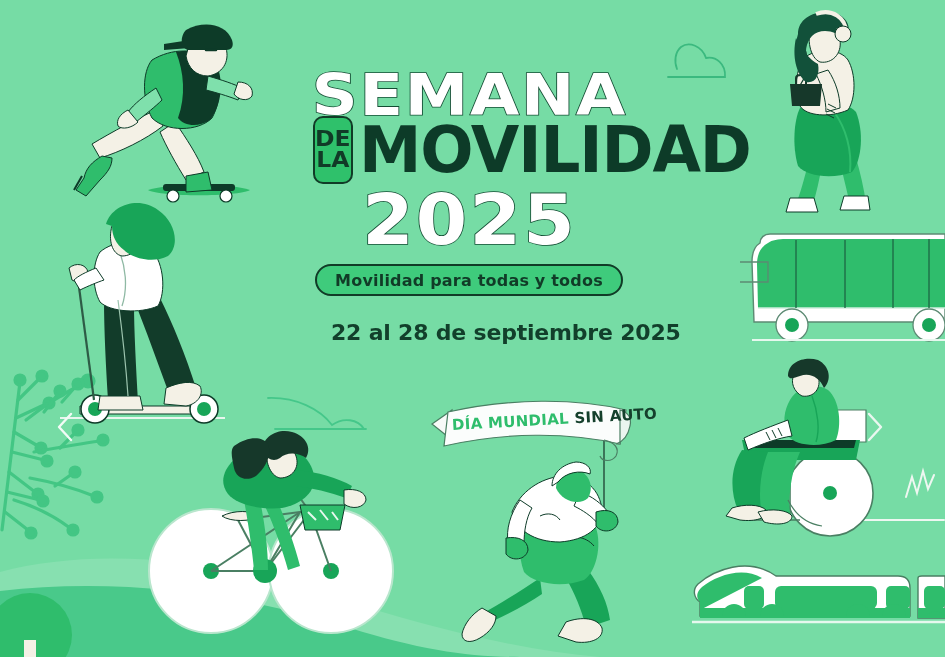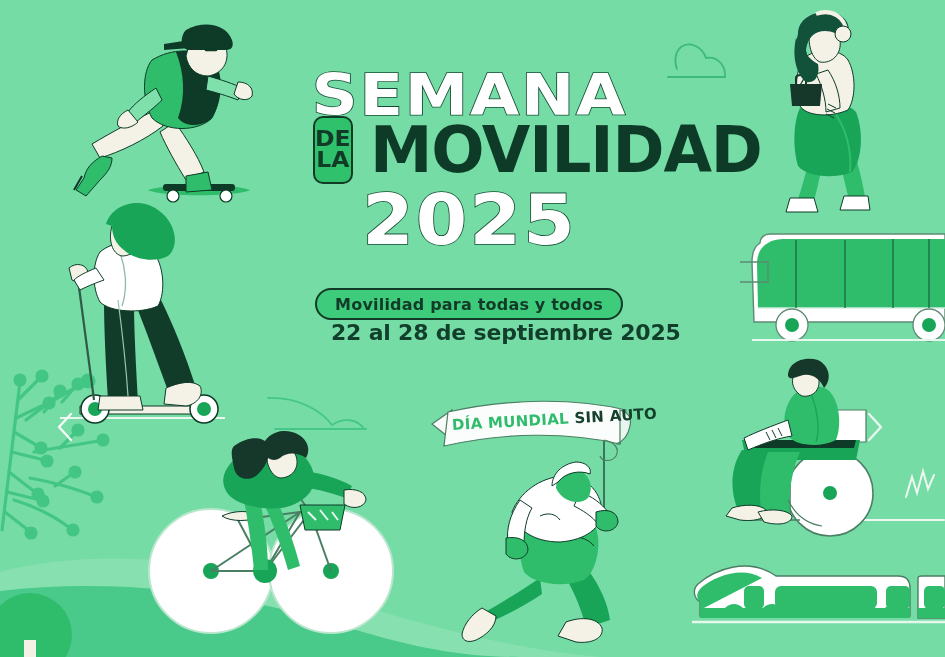--- a/index.html
+++ b/index.html
@@ -41,21 +41,21 @@
     transform: scaleX(1.18) scaleY(1.05);
     transform-origin: center top;
   }
 
   .row-mov {
     position: absolute;
     left: 313px; top: 116px;
     width: 315px;
     display: flex;
     align-items: center;
-    gap: 17px;
+    gap: 6px;
     text-align: center;
   }
   .badge-dela {
     flex: 0 0 auto;
     width: 40px; height: 68px;
     background: #2fc16b;
     border: 2.5px solid #113b27;
     border-radius: 10px;
     display: flex;
     flex-direction: column;
@@ -103,21 +103,20 @@
   .subtitle-pill {
     position: absolute;
     left: 315px; top: 264px;
     width: 308px; height: 32px;
     background: #3fcb7c;
     border: 2px solid #113b27;
     border-radius: 17px;
     display: flex;
     align-items: center;
     justify-content: center;
-    margin-top: 24px;
   }
   .subtitle-pill span {
     font-family: "DejaVu Sans", sans-serif;
     font-weight: 600;
     font-size: 16px;
     color: #113b27;
     white-space: nowrap;
     letter-spacing: 0.2px;
   }
 

